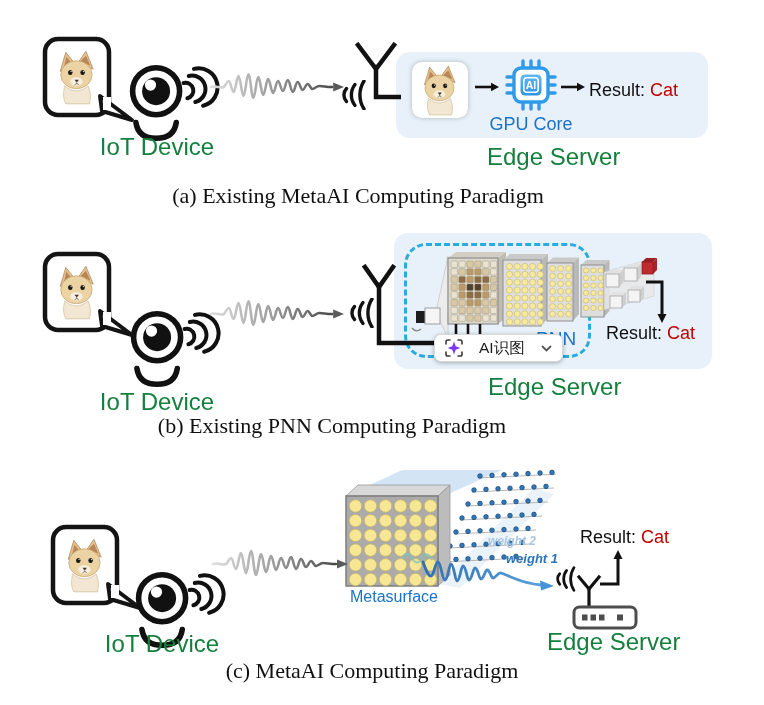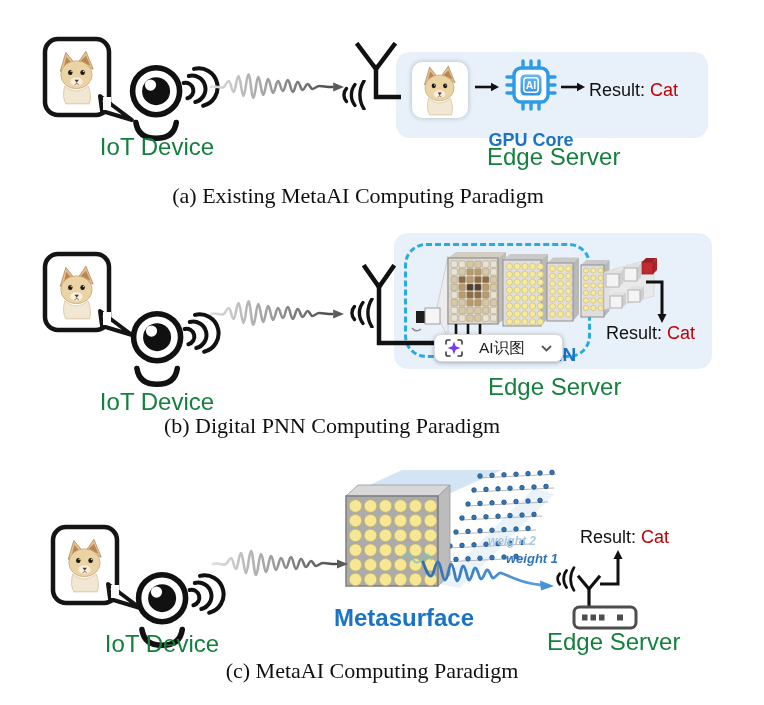--- a/index.html
+++ b/index.html
@@ -2,21 +2,21 @@
 <html style="--box-bg: #e8f1fa; --dashed-blue: #29abe2; --accent-blue: #1a73c8; --result-red: #c00000; --chip-blue: #2e9ae8; --weight1-blue: #2e74b5; --weight2-blue: #a9c7e3; --sparkle-purple: #7c3aed;"><head>
 <meta charset="utf-8">
 <style>
   html,body{margin:0;padding:0;background:#fff;}
   .fig{position:relative;width:764px;height:705px;background:#fff;overflow:hidden;
        font-family:"Liberation Sans",sans-serif;}
   .abs{position:absolute;}
   .label{color:#15803d;font-size:24px;text-align:center;white-space:nowrap;}
   .caption{font-family:"Liberation Serif",serif;font-size:22px;color:#101010;text-align:center;white-space:nowrap;}
   .bluebox{background:var(--box-bg,#e8f1fa);border-radius:14px;}
-  .accent{color:var(--accent-blue,#1a73c8);font-weight:bold;margin-top:16px;}
+  .accent{color:var(--accent-blue,#1a73c8);font-weight:normal;}
   .result{font-size:18px;color:#111;white-space:nowrap;}
   .result .val{color:var(--result-red,#c00000);font-weight:normal;margin-left:5px;}
   .dashed{border:3.5px dashed var(--dashed-blue,#29abe2);border-radius:22px;}
   .ai-btn{display:flex;align-items:center;gap:16px;background:#fff;border:1px solid #d9d9d9;
           border-radius:7px;box-shadow:0 1px 4px rgba(0,0,0,.3);padding:0 10px;height:26px;
           font-size:15.5px;color:#1c1c1c;white-space:nowrap;}
   .pnn-label{font-size:19px;}
   .weight{font-style:italic;font-weight:bold;white-space:nowrap;text-align:right;}
   .weight1{color:var(--weight1-blue,#2e74b5);font-size:13px;}
   .weight2{color:var(--weight2-blue,#a9c7e3);font-size:12px;}
@@ -395,21 +395,21 @@
 
     <svg class="abs" style="left:644px;top:274px" width="26" height="54" viewBox="0 0 26 54">
       <path d="M2 8 H18 V40" fill="none" stroke="#111" stroke-width="3"></path>
       <path d="M13.5 40 H22.5 L18 49 Z" fill="#111"></path>
     </svg>
     <div class="abs result" style="left:606px;top:323px;">
       <span>Result:</span><span class="val">Cat</span>
     </div>
 
     <div class="abs label" style="left:488px;top:373px;width:120px;">Edge Server</div>
-    <div class="abs caption" style="left:32px;top:413px;width:600px;">(b) Digital PNN Computing Paradigm</div>
+    <div class="abs caption" style="left:32px;top:413px;width:600px;">(b) Existing PNN Computing Paradigm</div>
   </div>
 
   <div>
     <svg class="abs" style="left:50px;top:524px" width="95" height="88">
         <use href="#sym-bubble"></use>
       </svg>
     <svg class="abs" style="left:133px;top:569px" width="94" height="83">
         <use href="#sym-webcam"></use>
       </svg>
     <div class="abs label" style="left:102px;top:630px;width:120px;">IoT Device</div>
@@ -525,21 +525,21 @@
         <use href="#sym-gwave"></use>
       </svg>
 
     <svg class="abs" style="left:420px;top:556px" width="140" height="36" viewBox="0 0 140 36">
       <path d="M3 6 C6 14 8 20 11 20 C14 20 15 6 18 6 C21 6 22 24 25 24 C28 24 29 8 31 8 C34 8 35 25 37 25 C40 25 41 10 43 10 C46 10 47 24 49 24 C52 24 53 12 55 12 C58 12 59 23 61 23 C64 23 65 14 67 14 C70 14 71 22 73 22 C76 22 78 16 81 17 C85 18 90 21 96 23 C103 26 112 28 121 29" fill="none" stroke="url(#bwave)" stroke-width="2.8" stroke-linecap="round"></path>
       <path d="M120 24.5 L134 30 L121 34.5 Z" fill="#4693d8"></path>
     </svg>
 
     <div class="abs weight weight2" style="left:488px;top:534px;">weight 2</div>
     <div class="abs weight weight1" style="left:466px;top:551px;margin-left:40px;">weight 1</div>
-    <div class="abs accent" style="left:334px;top:588px;width:120px;text-align:center;font-size:24px;">Metasurface</div>
+    <div class="abs accent" style="left:334px;top:588px;width:120px;text-align:center;font-size:16px;">Metasurface</div>
 
     <svg class="abs" style="left:552px;top:566px" width="26" height="26">
         <use href="#sym-rx"></use>
       </svg>
     <svg class="abs" style="left:570px;top:574px" width="70" height="57" viewBox="0 0 70 57">
       <path d="M9 3 L19 15 L29 3" fill="none" stroke="#111" stroke-width="3.2" stroke-linecap="square"></path>
       <line x1="19" y1="15" x2="19" y2="33" stroke="#111" stroke-width="3.2"></line>
       <rect x="4" y="33" width="62" height="21" rx="5.5" fill="#fff" stroke="#4d4d4d" stroke-width="3"></rect>
       <rect x="12" y="40.5" width="5.5" height="6" fill="#4d4d4d"></rect>
       <rect x="20.5" y="40.5" width="5.5" height="6" fill="#4d4d4d"></rect>

